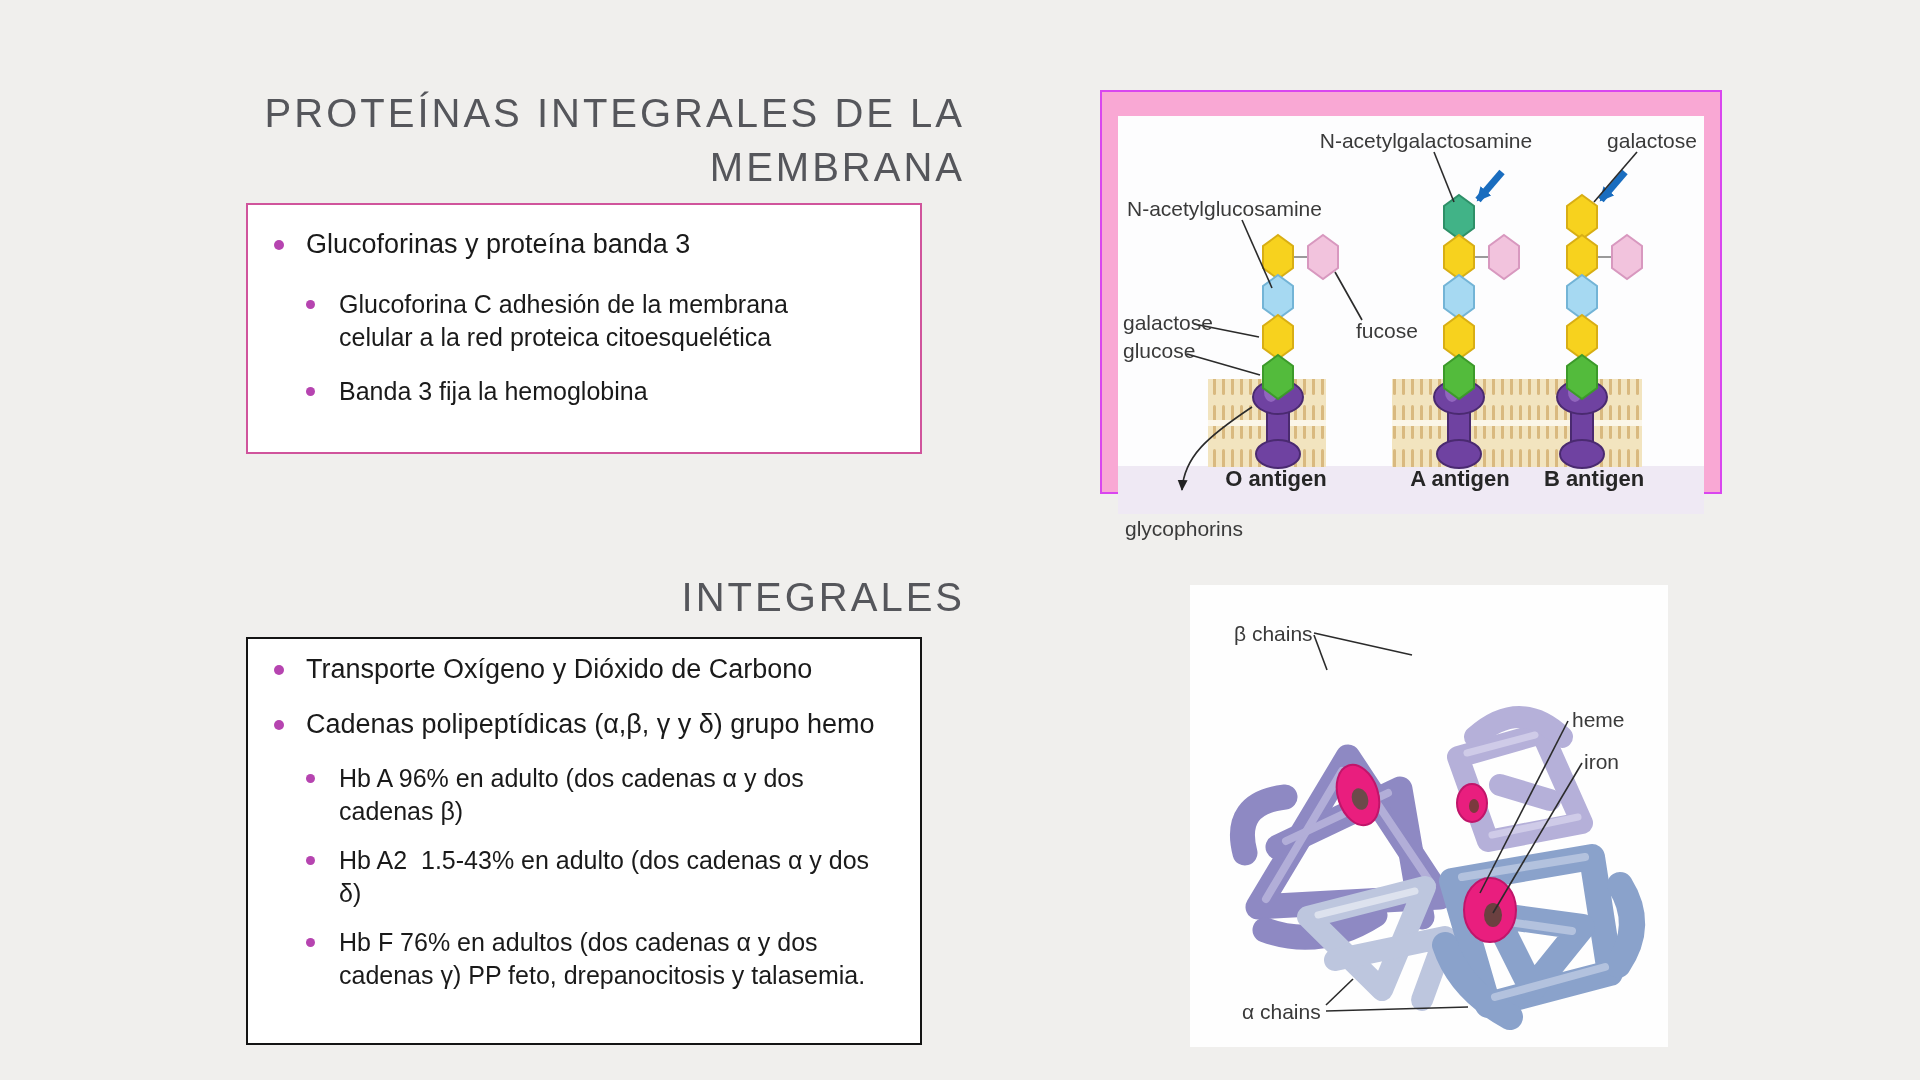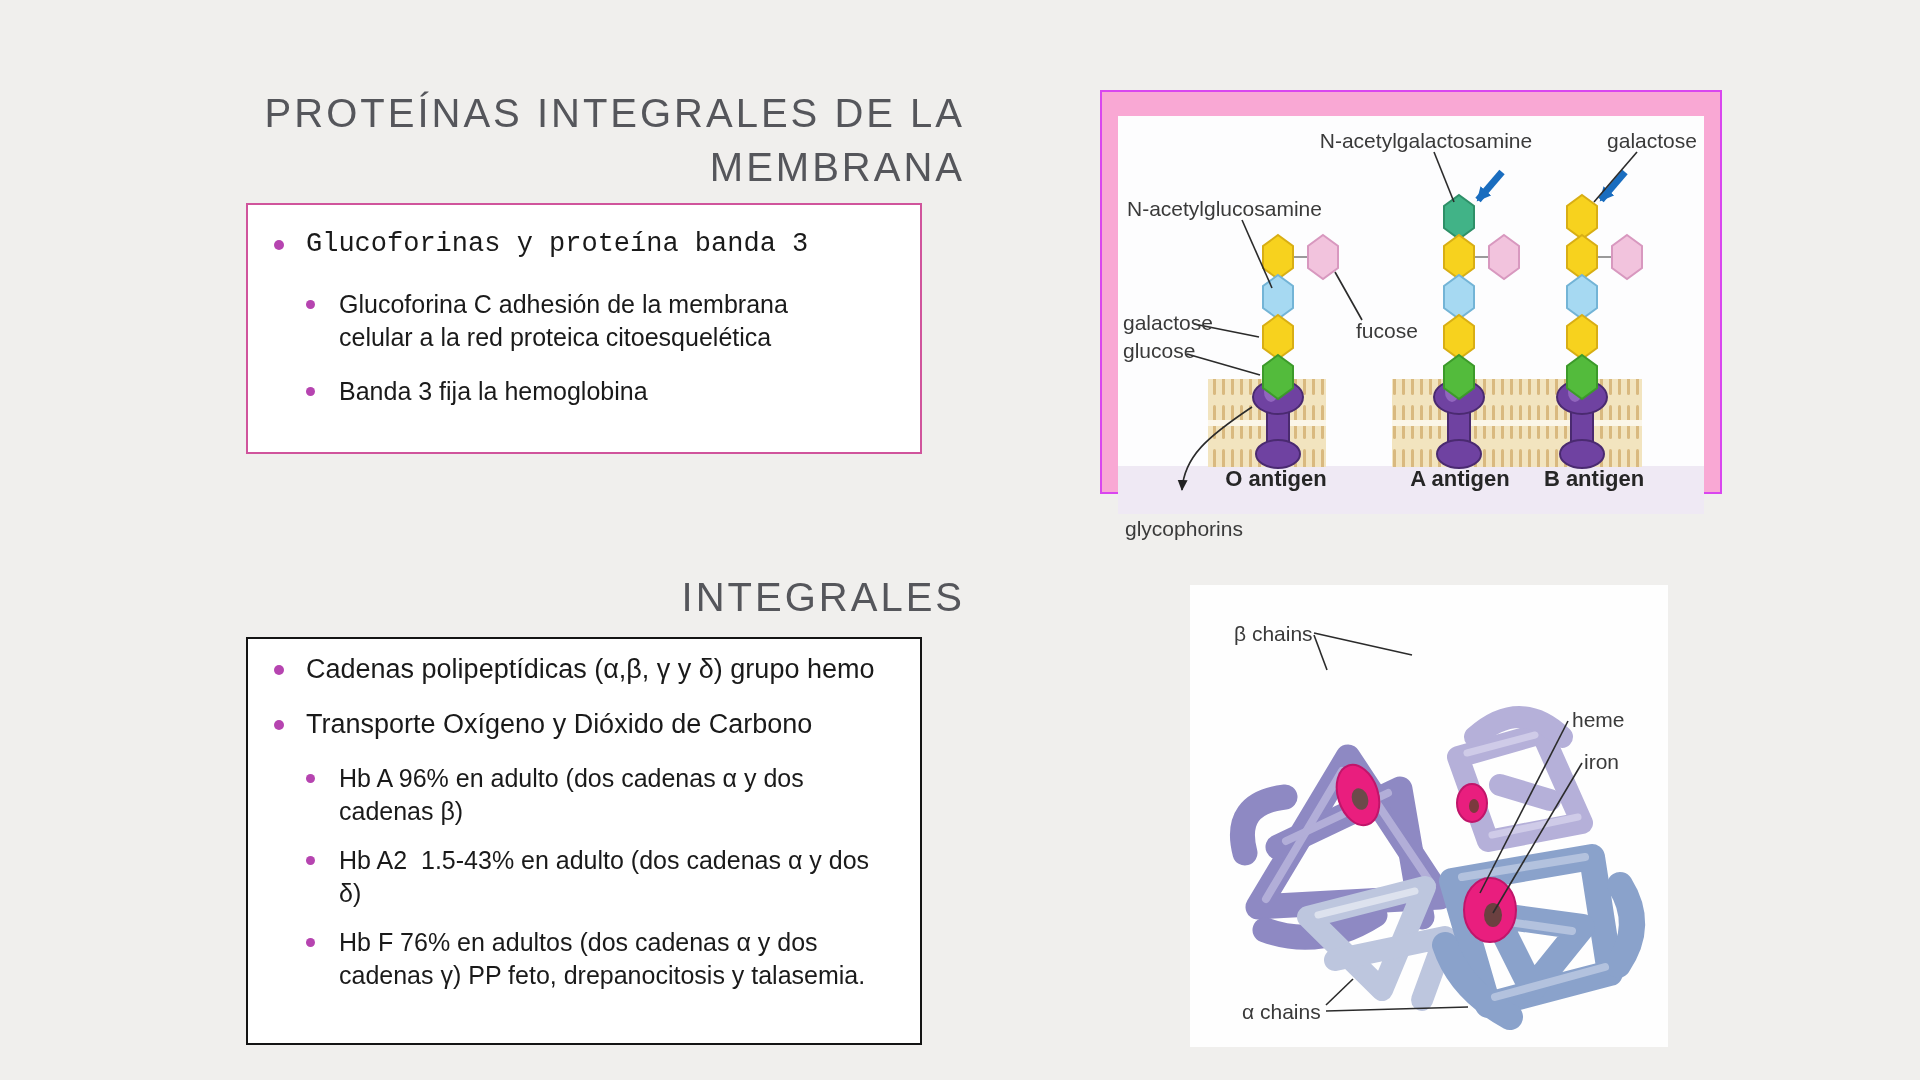--- a/index.html
+++ b/index.html
@@ -27,21 +27,21 @@
   .bullet{display:flex;align-items:flex-start;color:#1a1a1a;}
   .bullet .dot{
     flex:0 0 auto;border-radius:50%;background:#b644b0;
   }
   .bullet.l1{padding-left:26px;margin-bottom:20px;}
   .bullet.l1 .dot{width:10px;height:10px;margin-top:13px;}
   .bullet.l1 .txt{font-size:27px;line-height:1.3;padding-left:22px;max-width:580px;}
   .bullet.l2{padding-left:58px;margin-bottom:17px;}
   .bullet.l2 .dot{width:9px;height:9px;margin-top:12px;}
   .bullet.l2 .txt{font-size:25px;line-height:1.3;padding-left:24px;max-width:545px;}
-  #box1 .bullet.l1{margin-bottom:26px;font-family:Liberation Mono, monospace;}
+  #box1 .bullet.l1{margin-bottom:26px;}
   #box1 .bullet.l2{margin-bottom:22px;}
   #box1 .bullet.l2 .txt{max-width:500px;}
   .txt{white-space:pre-wrap;}
   
   #figure1{
     left:1100px;top:90px;width:622px;height:404px;
     background:#f9a8d4;border:2px solid #d946ef;box-sizing:border-box;
   }
   #figure2{
     left:1190px;top:585px;width:478px;height:462px;background:#fefefe;
@@ -68,25 +68,25 @@
   </div>
   <div class="bullet l2">
     <span class="dot"></span>
     <span class="txt">Banda 3 fija la hemoglobina</span>
   </div>
 </div>
 
 <div class="abs textbox" id="box2">
   <div class="bullet l1">
     <span class="dot"></span>
+    <span class="txt">Transporte Oxígeno y Dióxido de Carbono</span>
+  </div>
+  <div class="bullet l1">
+    <span class="dot"></span>
     <span class="txt">Cadenas polipeptídicas (α,β, γ y δ) grupo hemo</span>
-  </div>
-  <div class="bullet l1">
-    <span class="dot"></span>
-    <span class="txt">Transporte Oxígeno y Dióxido de Carbono</span>
   </div>
   <div class="bullet l2">
     <span class="dot"></span>
     <span class="txt">Hb A 96% en adulto (dos cadenas α y dos cadenas β)</span>
   </div>
   <div class="bullet l2">
     <span class="dot"></span>
     <span class="txt">Hb A2  1.5-43% en adulto (dos cadenas α y dos δ)</span>
   </div>
   <div class="bullet l2">

